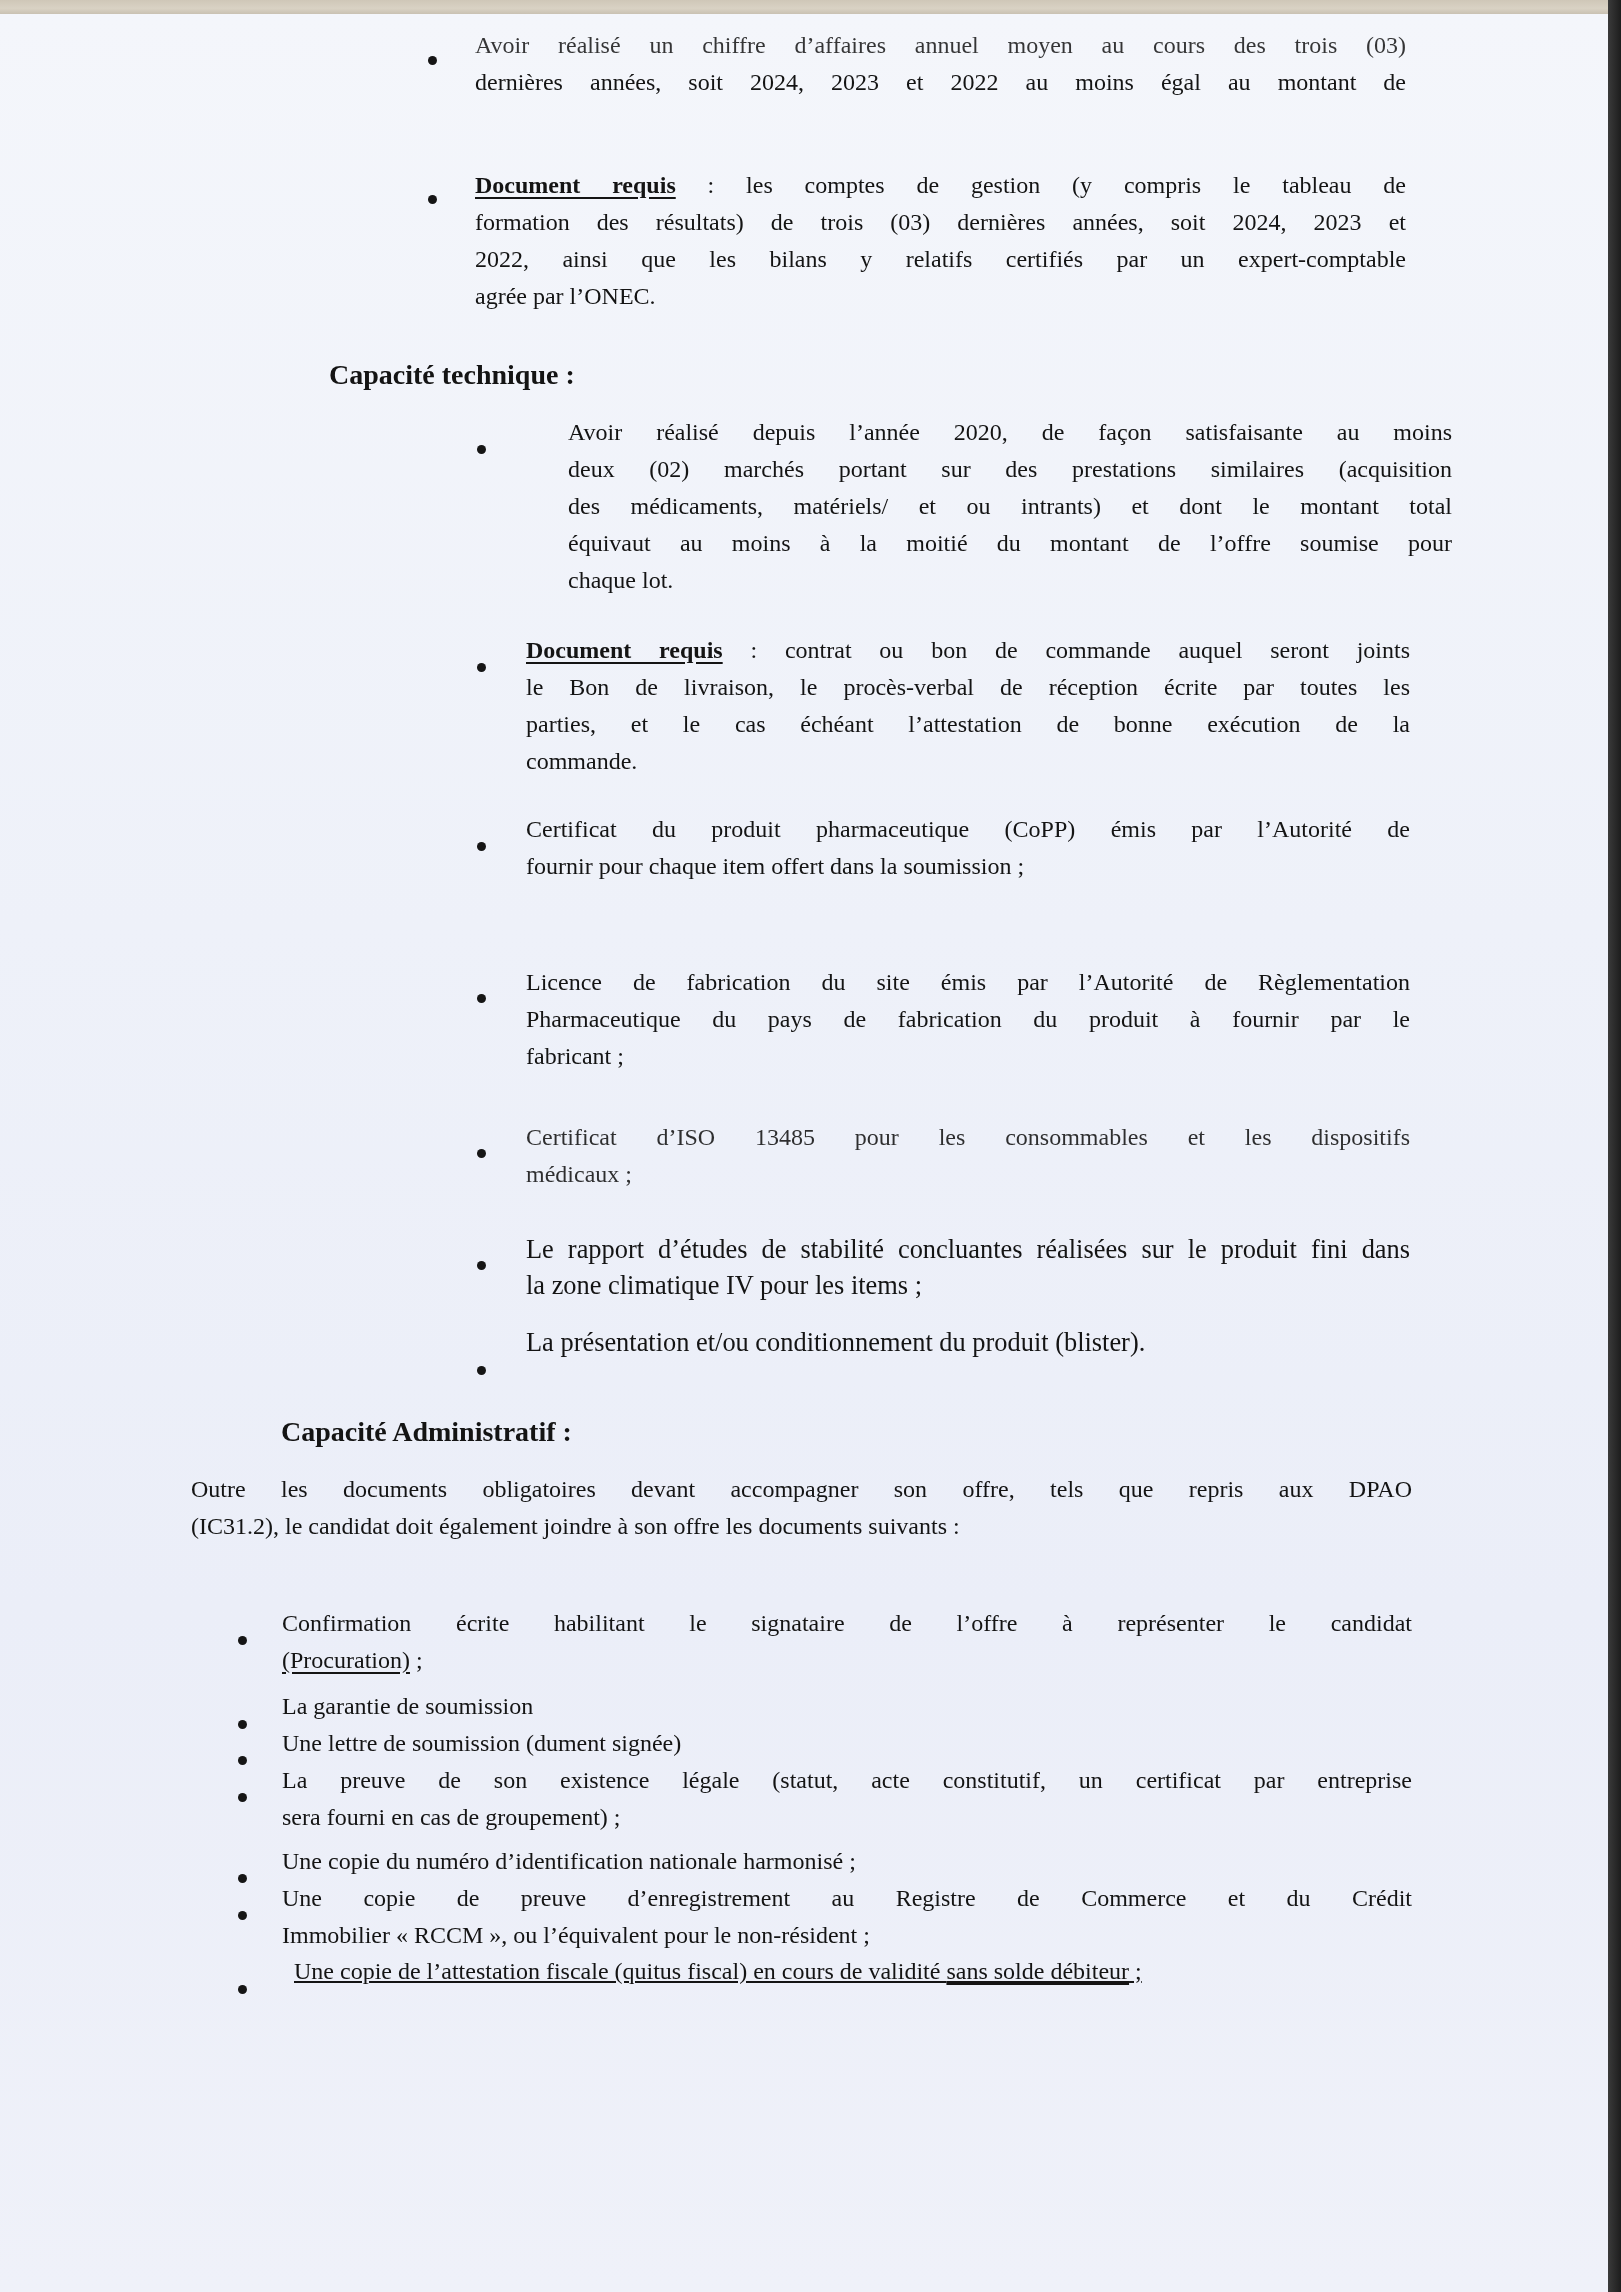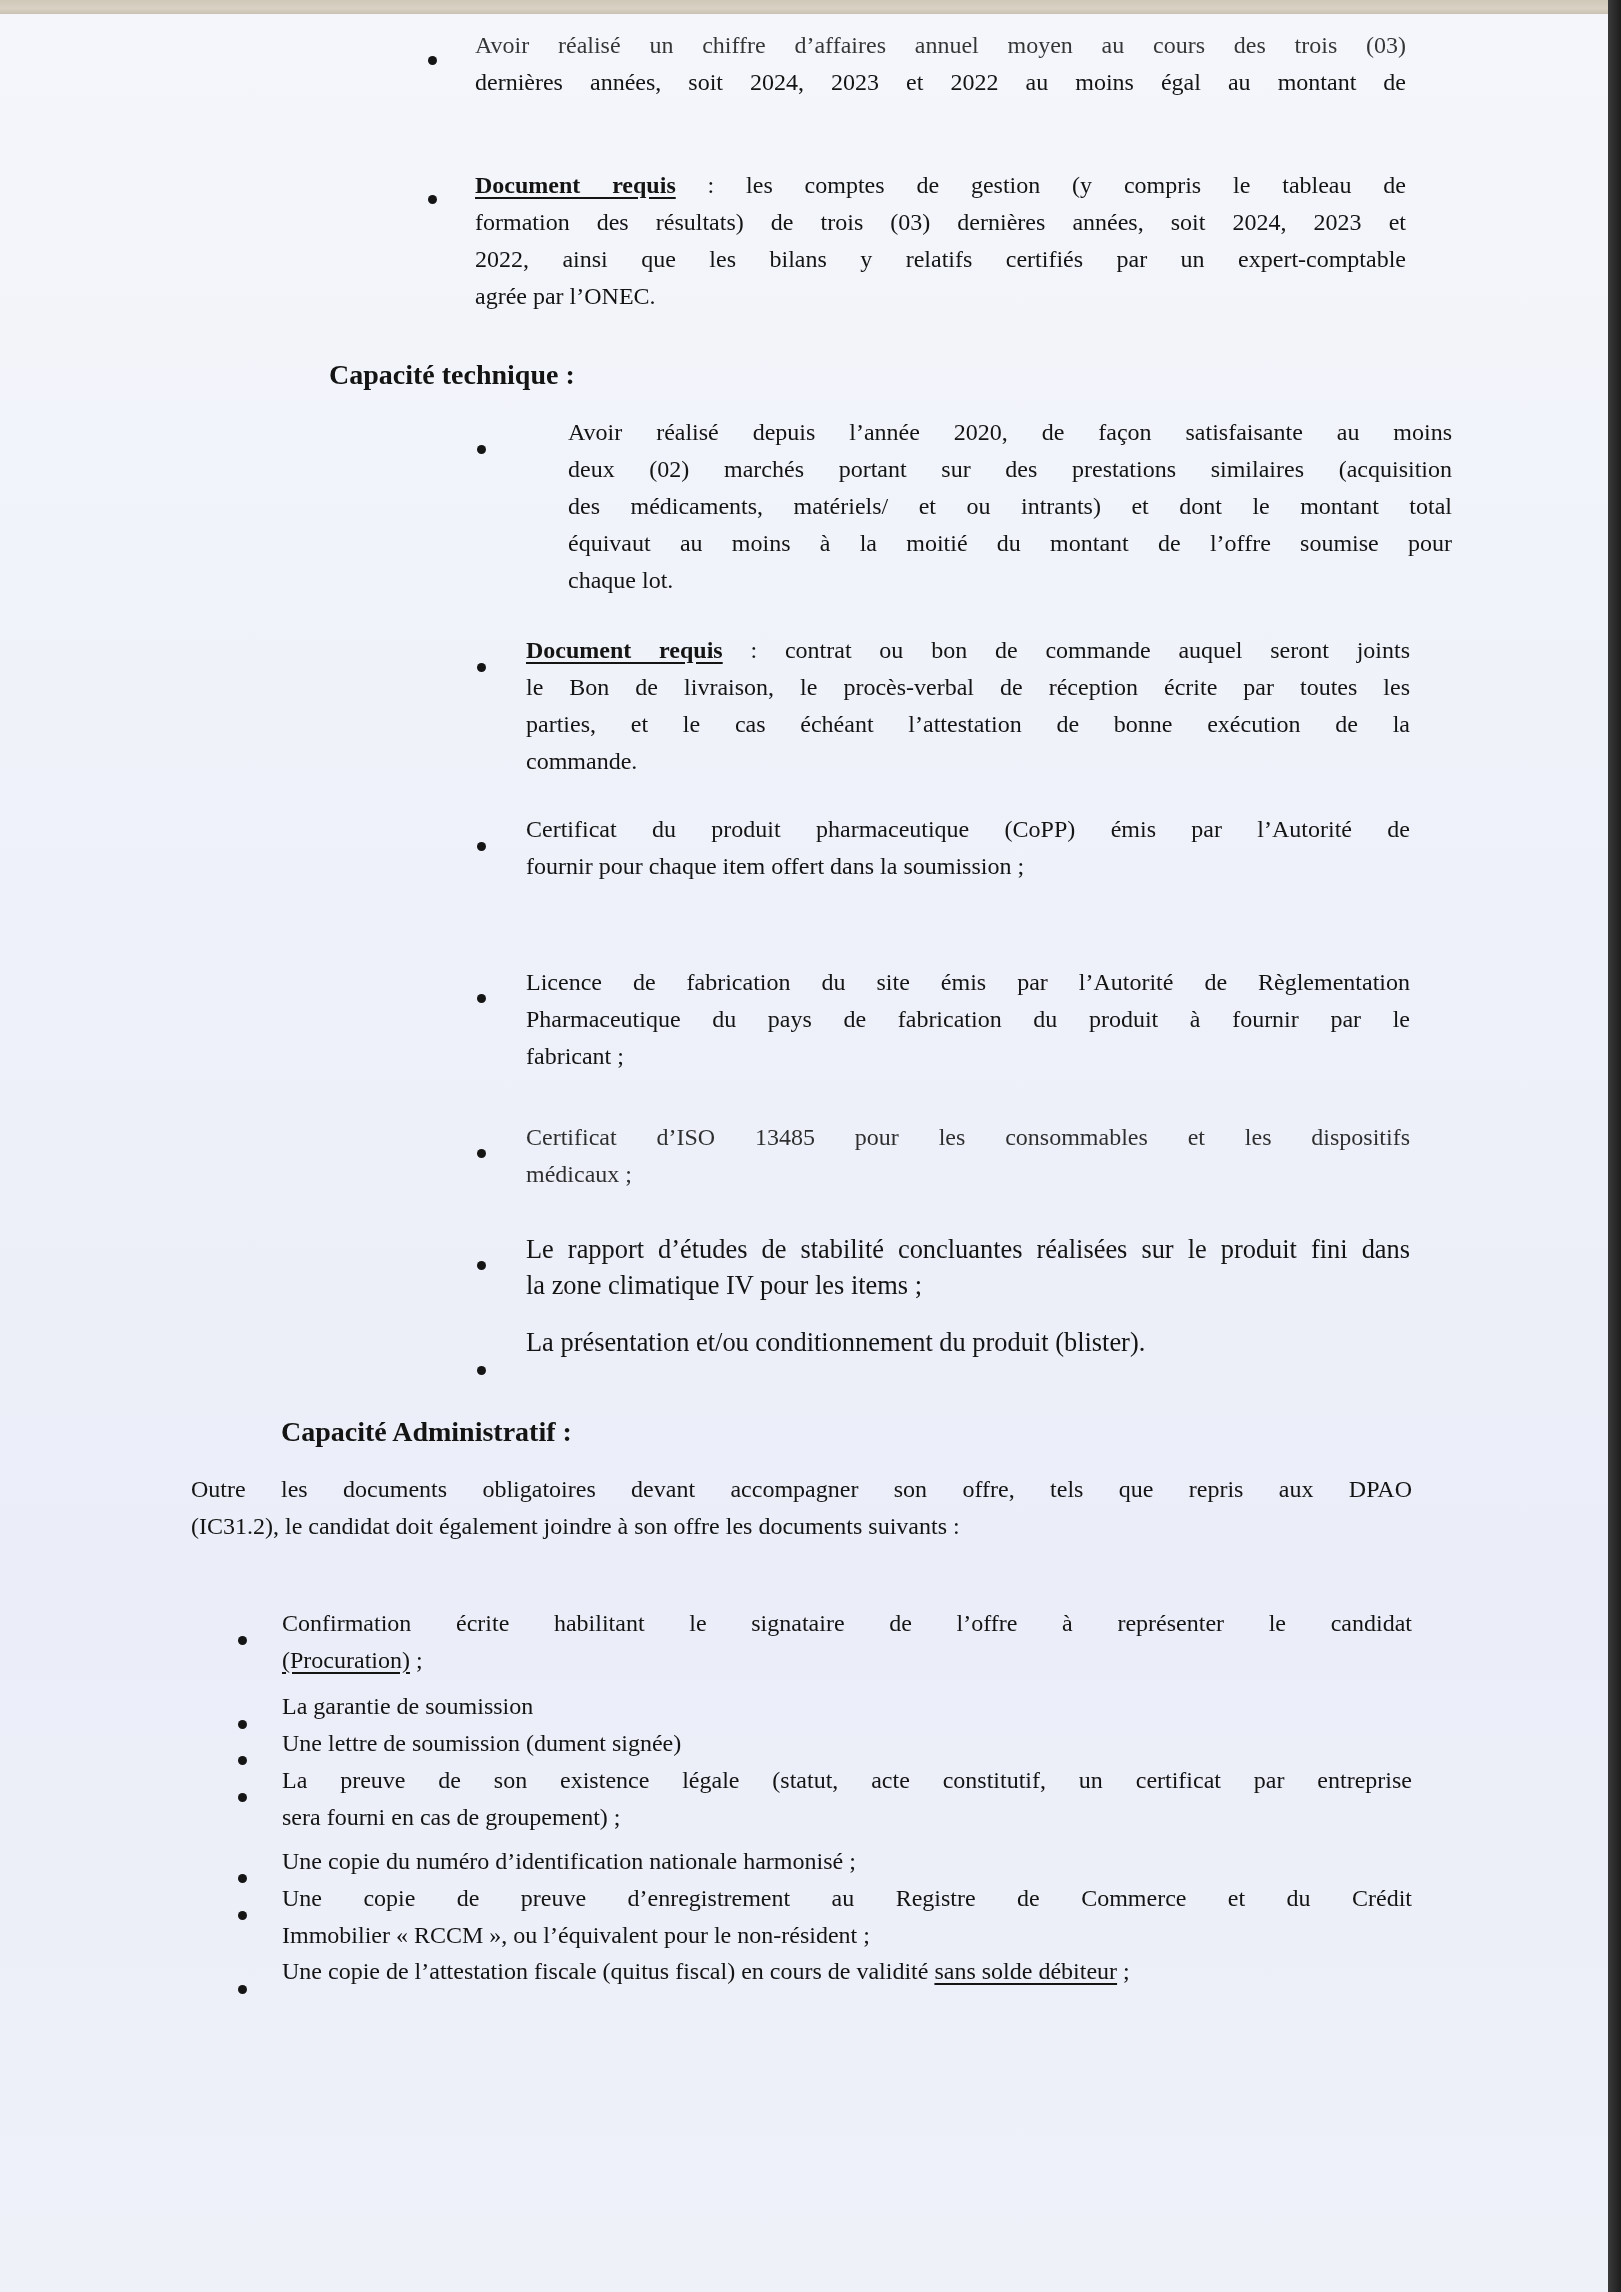--- a/index.html
+++ b/index.html
@@ -136,16 +136,16 @@
   <span class="line last">Une copie du numéro d’identification nationale harmonisé ;</span>
 </div>
 
 <div class="bullet" style="left:238px;top:1911px;"></div>
 <div class="txt" style="left:282px;top:1880px;width:1130px;">
   <span class="line">Une copie de preuve d’enregistrement au Registre de Commerce et du Crédit</span>
   <span class="line last">Immobilier « RCCM », ou l’équivalent pour le non-résident ;</span>
 </div>
 
 <div class="bullet" style="left:238px;top:1985px;"></div>
-<div class="txt" style="left:282px;top:1953px;width:1130px;">
+<div class="txt" style="left:294px;top:1953px;width:1130px;text-decoration:underline;">
   <span class="line last"><span>Une copie de l’attestation fiscale (quitus fiscal) en cours de validité </span><span class="u">sans solde débiteur</span><span> ;</span></span>
 </div>
 
 
 </body></html>

